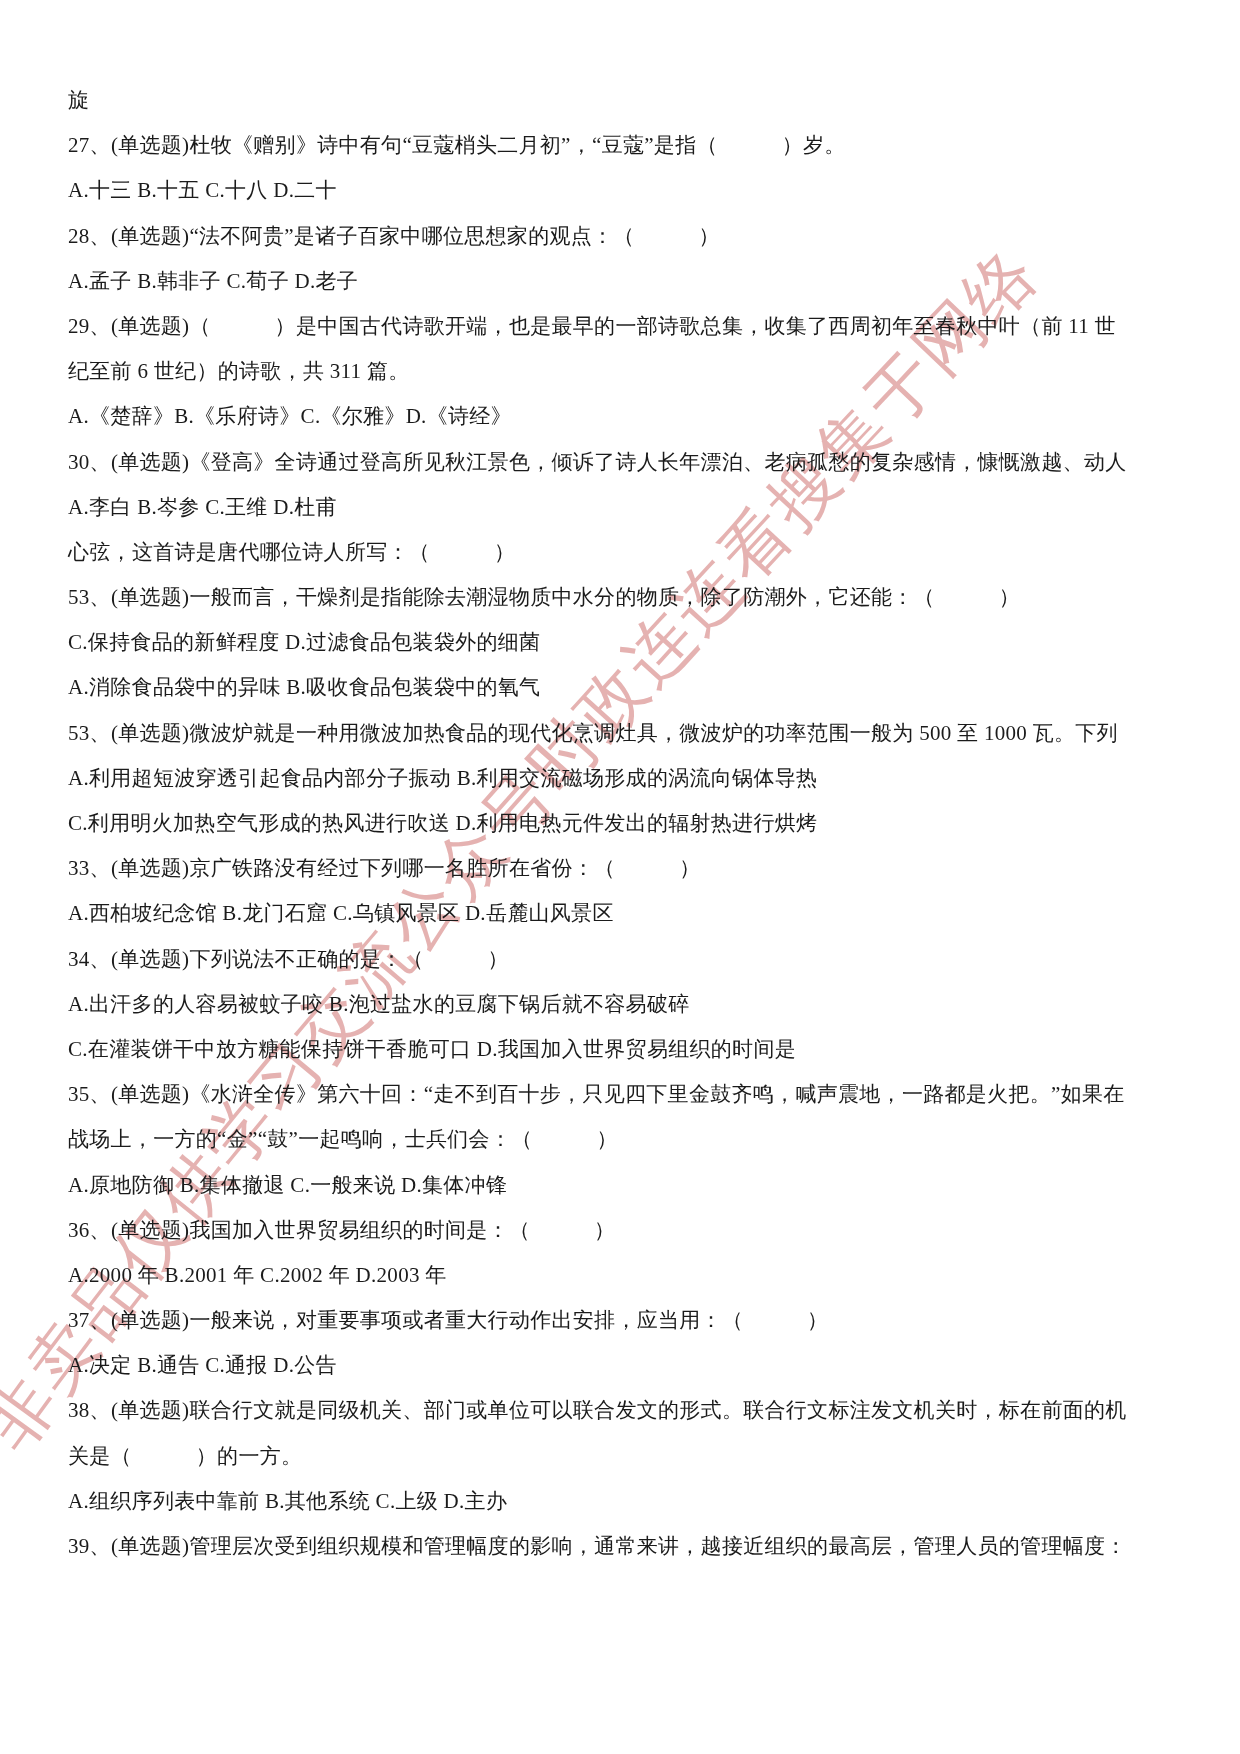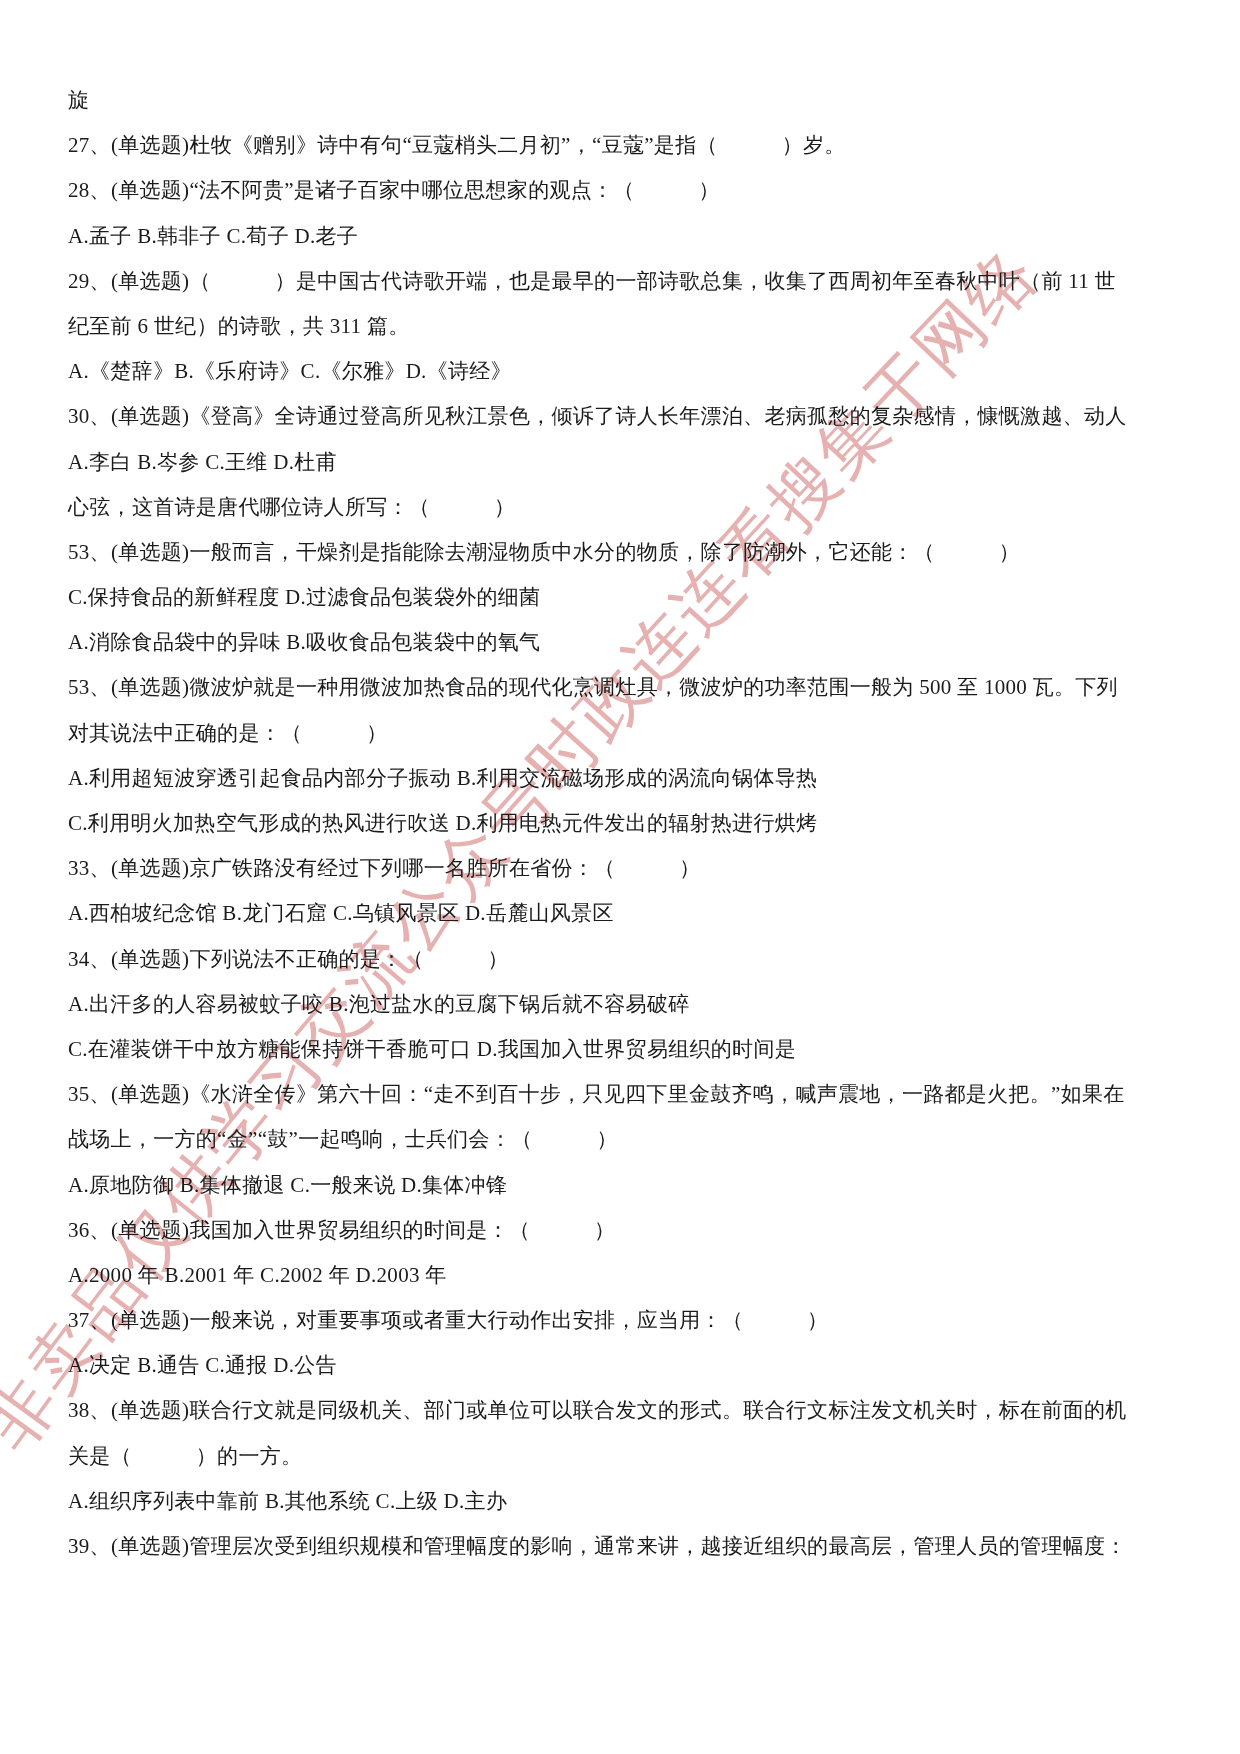--- a/index.html
+++ b/index.html
@@ -51,33 +51,33 @@
       <path id="wmpath" d="M 20 1455 Q 360 980 1090 225" fill="none"></path>
     </defs>
     <text font-size="68" letter-spacing="3" fill="#cc6663" fill-opacity="0.5">
       <textPath href="#wmpath">非卖品仅供学习交流公众号时政连连看搜集于网络</textPath>
     </text>
   </svg>
 
   <div class="content">
       <div class="line">旋</div>
       <div class="line">27、(单选题)杜牧《赠别》诗中有句“豆蔻梢头二月初”，“豆蔻”是指（　　　）岁。</div>
+      <div class="line">A.十三 B.十五 C.十八 D.二十</div>
       <div class="line">28、(单选题)“法不阿贵”是诸子百家中哪位思想家的观点：（　　　）</div>
       <div class="line">A.孟子 B.韩非子 C.荀子 D.老子</div>
       <div class="line">29、(单选题)（　　　）是中国古代诗歌开端，也是最早的一部诗歌总集，收集了西周初年至春秋中叶（前 11 世</div>
       <div class="line">纪至前 6 世纪）的诗歌，共 311 篇。</div>
       <div class="line">A.《楚辞》B.《乐府诗》C.《尔雅》D.《诗经》</div>
       <div class="line">30、(单选题)《登高》全诗通过登高所见秋江景色，倾诉了诗人长年漂泊、老病孤愁的复杂感情，慷慨激越、动人</div>
       <div class="line">A.李白 B.岑参 C.王维 D.杜甫</div>
       <div class="line">心弦，这首诗是唐代哪位诗人所写：（　　　）</div>
       <div class="line">53、(单选题)一般而言，干燥剂是指能除去潮湿物质中水分的物质，除了防潮外，它还能：（　　　）</div>
       <div class="line">C.保持食品的新鲜程度 D.过滤食品包装袋外的细菌</div>
       <div class="line">A.消除食品袋中的异味 B.吸收食品包装袋中的氧气</div>
       <div class="line">53、(单选题)微波炉就是一种用微波加热食品的现代化烹调灶具，微波炉的功率范围一般为 500 至 1000 瓦。下列</div>
-      <div class="line">对其说法中正确的是：（　　　）</div>
       <div class="line">A.利用超短波穿透引起食品内部分子振动 B.利用交流磁场形成的涡流向锅体导热</div>
       <div class="line">C.利用明火加热空气形成的热风进行吹送 D.利用电热元件发出的辐射热进行烘烤</div>
       <div class="line">33、(单选题)京广铁路没有经过下列哪一名胜所在省份：（　　　）</div>
       <div class="line">A.西柏坡纪念馆 B.龙门石窟 C.乌镇风景区 D.岳麓山风景区</div>
       <div class="line">34、(单选题)下列说法不正确的是：（　　　）</div>
       <div class="line">A.出汗多的人容易被蚊子咬 B.泡过盐水的豆腐下锅后就不容易破碎</div>
       <div class="line">C.在灌装饼干中放方糖能保持饼干香脆可口 D.我国加入世界贸易组织的时间是</div>
       <div class="line">35、(单选题)《水浒全传》第六十回：“走不到百十步，只见四下里金鼓齐鸣，喊声震地，一路都是火把。”如果在</div>
       <div class="line">战场上，一方的“金”“鼓”一起鸣响，士兵们会：（　　　）</div>
       <div class="line">A.原地防御 B.集体撤退 C.一般来说 D.集体冲锋</div>

